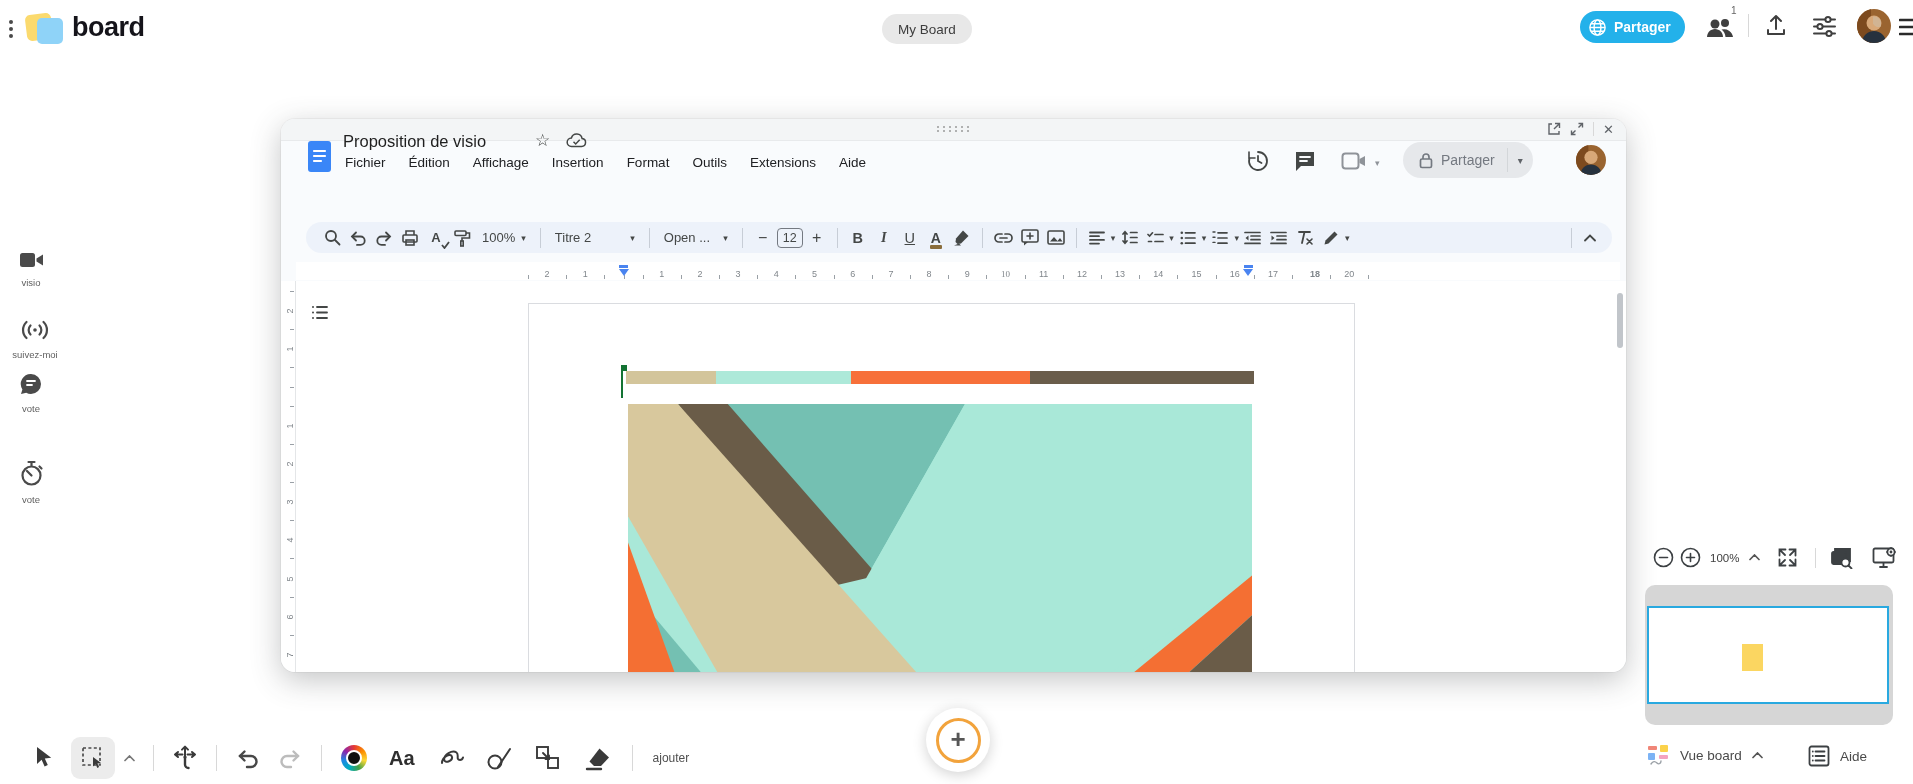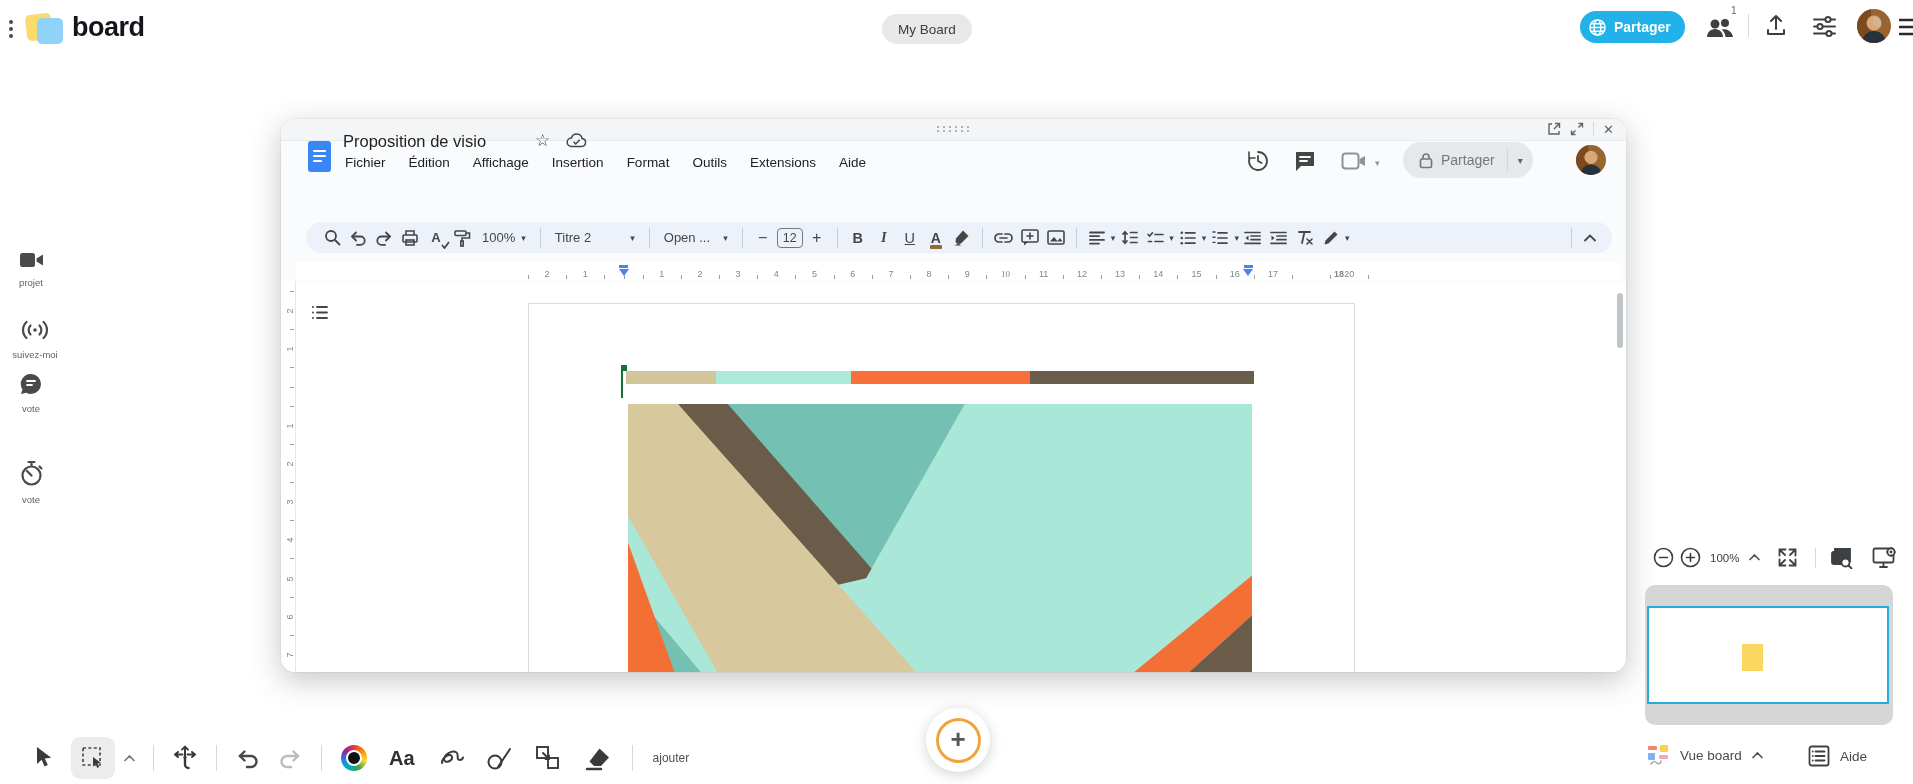--- a/index.html
+++ b/index.html
@@ -174,21 +174,21 @@
       </svg>
   </div>
 
   <div class="rail-item" style="left:0;top:250px">
     <span>
       <svg width="25" height="20" viewBox="0 0 25 20" fill="#4a4a4a">
           <rect x="1" y="3" width="15" height="14" rx="2.5"></rect>
           <path d="M17.5 8.5 24 4.5v11l-6.5-4z"></path>
         </svg>
     </span>
-    <span class="lbl">projet</span>
+    <span class="lbl">visio</span>
   </div>
   <div class="rail-item" style="left:4px;top:318px">
     <span>
       <svg width="28" height="24" viewBox="0 0 28 24" fill="none" stroke="#4a4a4a" stroke-width="2.2" stroke-linecap="round">
         <circle cx="14" cy="12" r="1.8" fill="#4a4a4a" stroke="none"></circle>
         <path d="M9.5 7.5a6.4 6.4 0 0 0 0 9M18.5 7.5a6.4 6.4 0 0 1 0 9"></path>
         <path d="M5.5 4a11 11 0 0 0 0 16M22.5 4a11 11 0 0 1 0 16"></path>
       </svg>
     </span>
     <span class="lbl">suivez-moi</span>
@@ -508,21 +508,21 @@
         <span class="num" style="left: 824.1px;">13</span>
         <span class="tick" style="left: 843.2px;"></span>
         <span class="num" style="left: 862.3px;">14</span>
         <span class="tick" style="left: 881.4px;"></span>
         <span class="num" style="left: 900.5px;">15</span>
         <span class="tick" style="left: 919.6px;"></span>
         <span class="num" style="left: 938.7px;">16</span>
         <span class="tick" style="left: 957.8px;"></span>
         <span class="num" style="left: 976.9px;">17</span>
         <span class="tick" style="left: 996px;"></span>
-        <span class="num" style="left: 1043px; font-weight: bold;">18</span>
+        <span class="num" style="left: 1019px; font-weight: bold;">18</span>
         <span class="tick" style="left: 1034.2px;"></span>
         <span class="num" style="left: 1053.3px;">20</span>
         <span class="tick" style="left: 1072.4px;"></span>
         <span class="rmark" style="left: 322.5px; top: 7px;"></span>
         <span class="rbar" style="left: 323px; top: 3px;"></span>
         <span class="rmark" style="left: 947px; top: 7px;"></span>
         <span class="rbar" style="left: 947.5px; top: 3px;"></span>
       </div>
 
     <div class="v-ruler">

